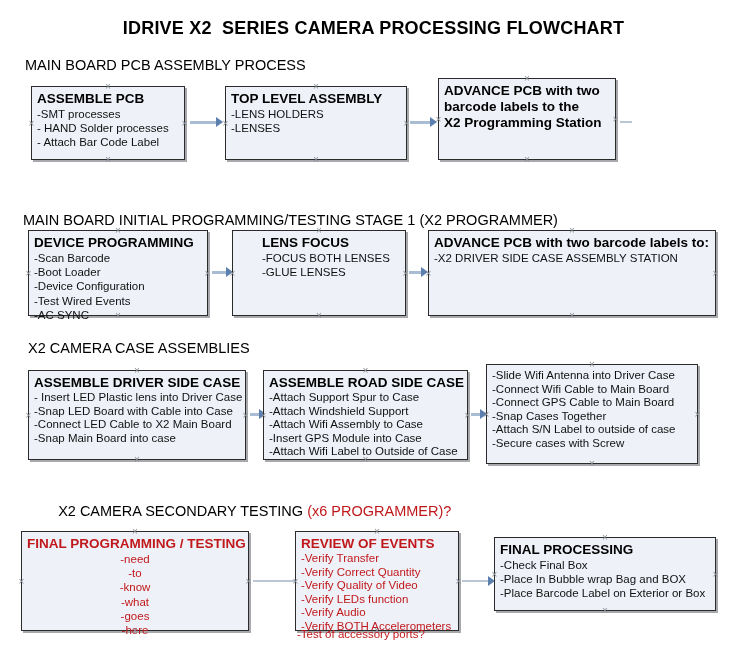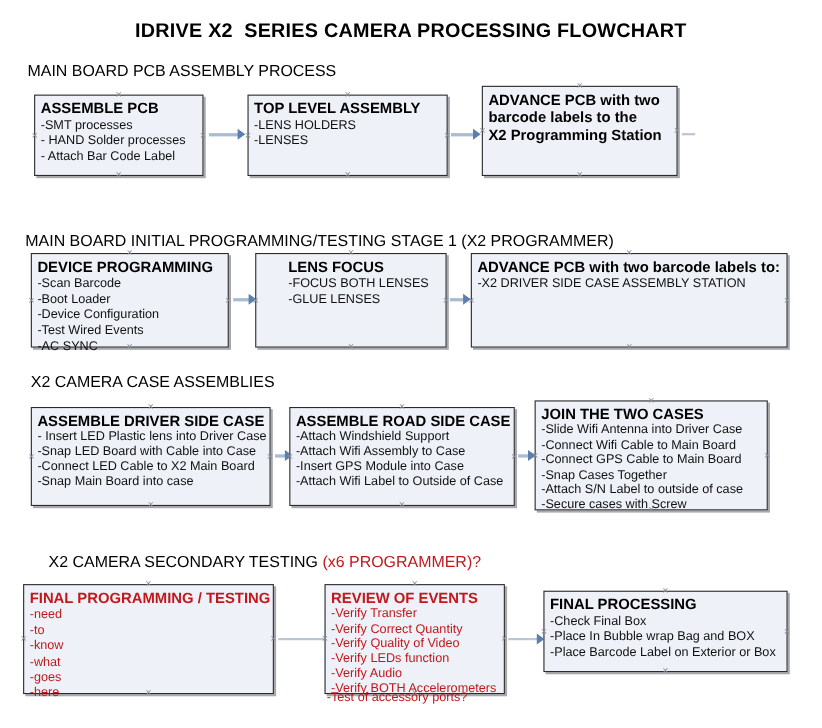--- a/index.html
+++ b/index.html
@@ -170,52 +170,52 @@
     <span class="h b"></span>
     <span class="h l"></span>
     <span class="h r"></span>
   </div>
 
   <div class="conn" style="left:250px;top:413px;width:12px;"></div>
   <div class="arrow" style="left:259px;top:409px;"></div>
 
   <div class="box tight" style="left:263px;top:370px;width:205px;height:90px;">
     <div class="bt">ASSEMBLE ROAD SIDE CASE</div>
+    <div class="bl">-Attach Support Spur to Case</div>
     <div class="bl">-Attach Windshield Support</div>
     <div class="bl">-Attach Wifi Assembly to Case</div>
     <div class="bl">-Insert GPS Module into Case</div>
     <div class="bl">-Attach Wifi Label to Outside of Case</div>
     <span class="h t"></span>
     <span class="h b"></span>
     <span class="h l"></span>
     <span class="h r"></span>
   </div>
 
   <div class="conn" style="left:471px;top:413px;width:12px;"></div>
   <div class="arrow" style="left:480px;top:409px;"></div>
 
   <div class="box tight" style="left:486px;top:364px;width:212px;height:100px;">
-    <div class="bt">JOIN THE TWO CASES</div>
     <div class="bl">-Slide Wifi Antenna into Driver Case</div>
     <div class="bl">-Connect Wifi Cable to Main Board</div>
     <div class="bl">-Connect GPS Cable to Main Board</div>
     <div class="bl">-Snap Cases Together</div>
     <div class="bl">-Attach S/N Label to outside of case</div>
     <div class="bl">-Secure cases with Screw</div>
     <span class="h t"></span>
     <span class="h b"></span>
     <span class="h l"></span>
     <span class="h r"></span>
   </div>
 
-  <div class="section-title" style="left:28px;top:487px;">
+  <div class="section-title" style="left:42px;top:487px;">
     <span>X2 CAMERA SECONDARY TESTING </span><span class="red">(x6 PROGRAMMER)?</span>
   </div>
 
-  <div class="box red" style="left:21px;top:531px;width:228px;height:100px;">
+  <div class="box red" style="left:21px;top:531px;width:228px;height:100px;text-align:center;">
     <div class="bt">FINAL PROGRAMMING / TESTING</div>
     <div class="bl">-need</div>
     <div class="bl">-to</div>
     <div class="bl">-know</div>
     <div class="bl">-what</div>
     <div class="bl">-goes</div>
     <div class="bl">-here</div>
     <span class="h t"></span>
     <span class="h b"></span>
     <span class="h l"></span>

